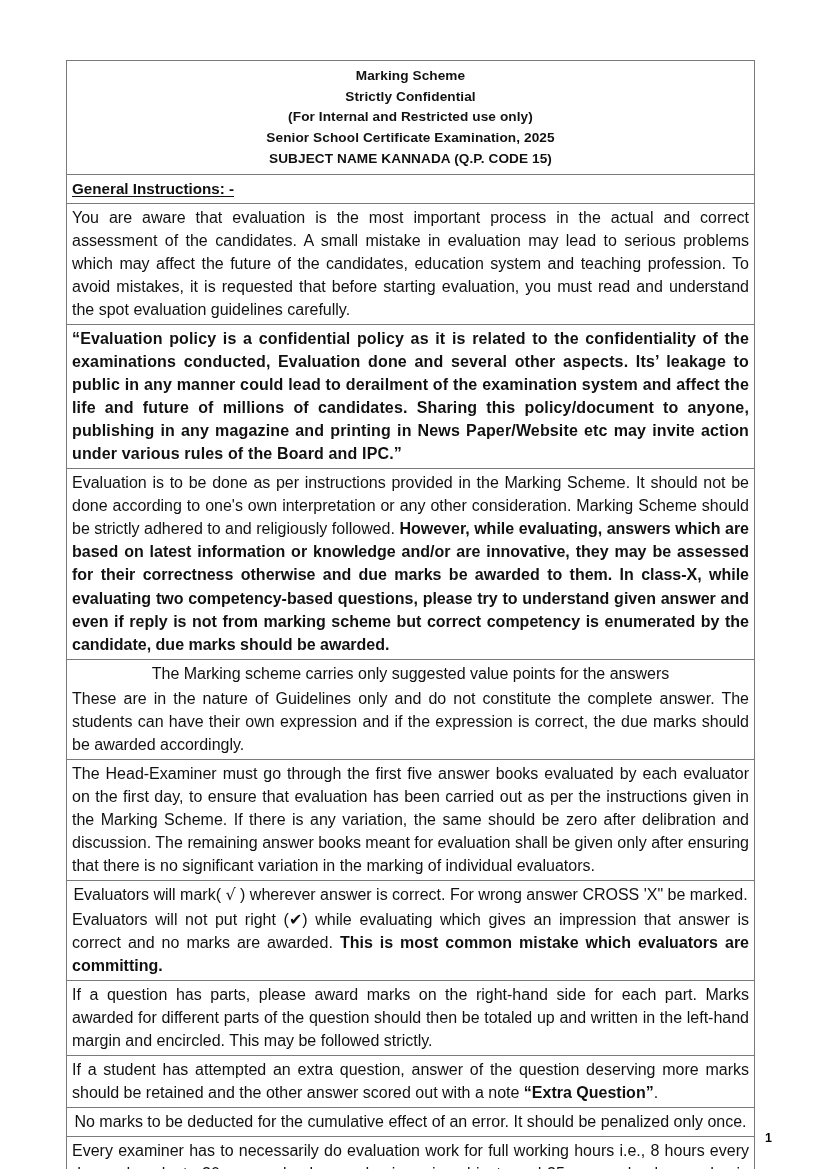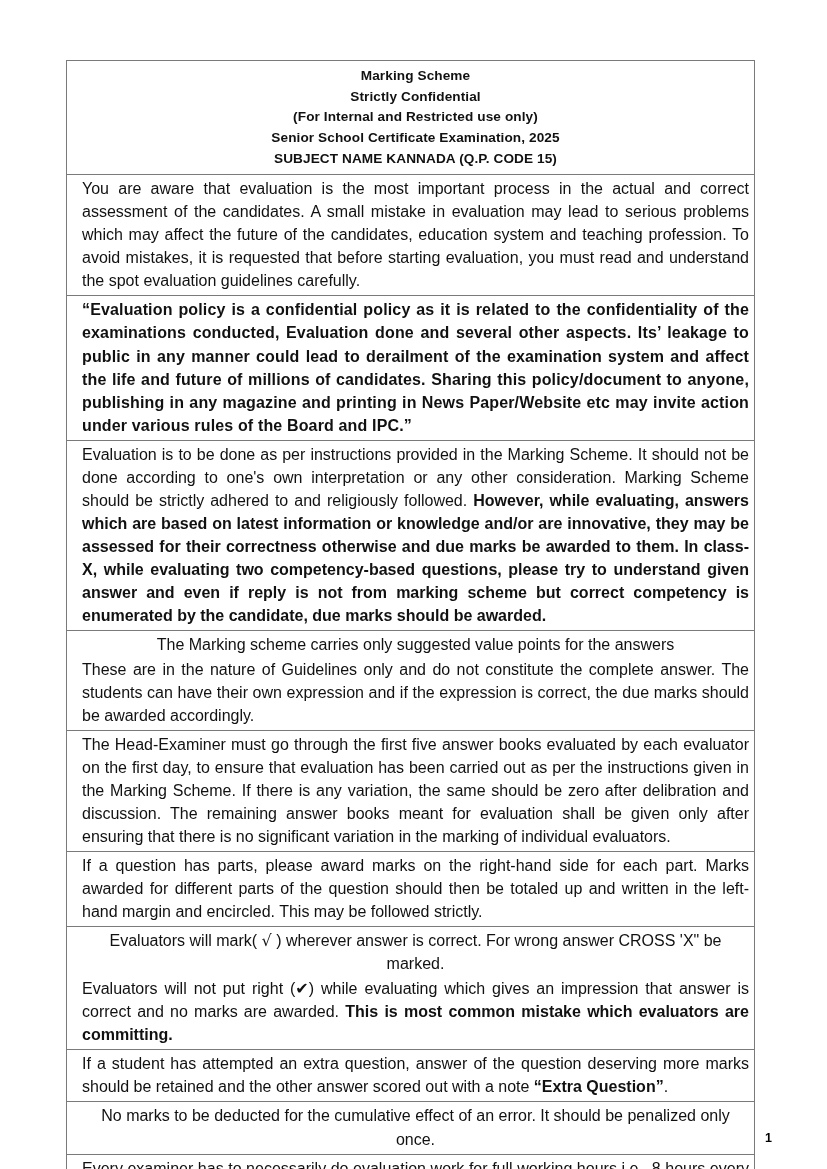--- a/index.html
+++ b/index.html
@@ -28,21 +28,21 @@
     position: absolute;
     left: 66px;
     top: 60px;
     width: 689px;
     border-collapse: collapse;
     border: 1.4px solid #6b6b6b;
     table-layout: fixed;
   }
   .doc-table td {
     border: 1.2px solid #7a7a7a;
-    padding: 2px 5px 3px 15px;
+    padding: 2px 5px 3px 5px;
     vertical-align: top;
     font-size: 13.2px;
     line-height: 1.42;
     color: #111;
   }
 
   
   .hdr-cell {
     text-align: center;
     padding-top: 5px !important;
@@ -111,20 +111,25 @@
       <tr>
         <td class="hdr-cell">
           <div class="hdr-line">Marking Scheme</div>
           <div class="hdr-line">Strictly Confidential</div>
           <div class="hdr-line">(For Internal and Restricted use only)</div>
           <div class="hdr-line">Senior School Certificate Examination, 2025</div>
           <div class="hdr-line">SUBJECT NAME KANNADA  (Q.P. CODE 15)</div>
         </td>
       </tr>
 
+      <tr>
+        <td class="gi-cell">
+          <span class="gi-title">General Instructions: -</span>
+        </td>
+      </tr>
 
       <tr>
         <td>
           <p class="para">You are aware that evaluation is the most important process in the actual and correct assessment of the candidates. A small mistake in evaluation may lead to serious problems which may affect the future of the candidates, education system and teaching profession. To avoid mistakes, it is requested that before starting evaluation, you must read and understand the spot evaluation guidelines carefully.</p>
         </td>
       </tr>
 
       <tr>
         <td>
           <p class="para bold-block">“Evaluation policy is a confidential policy as it is related to the confidentiality of the examinations conducted, Evaluation done and several other aspects. Its’ leakage to public in any manner could lead to derailment of the examination system and affect the life and future of millions of candidates. Sharing this policy/document to anyone, publishing in any magazine and printing in News Paper/Website etc may invite action under various rules of the Board and IPC.”</p>
@@ -145,28 +150,28 @@
       </tr>
 
       <tr>
         <td>
           <p class="para">The Head-Examiner must go through the first five answer books evaluated by each evaluator on the first day, to ensure that evaluation has been carried out as per the instructions given in the Marking Scheme. If there is any variation, the same should be zero after delibration and discussion. The remaining answer books meant for evaluation shall be given only after ensuring that there is no significant variation in the marking of individual evaluators.</p>
         </td>
       </tr>
 
       <tr>
         <td>
-          <p class="para">If a question has parts, please award marks on the right-hand side for each part. Marks awarded for different parts of the question should then be totaled up and written in the left-hand margin and encircled. This may be followed strictly.</p>
+          <p class="para nojust"><span>Evaluators will mark( </span><span class="tick-thin">√</span><span> ) wherever answer is correct. For wrong answer CROSS 'X" be marked.</span></p>
+          <p class="para"><span>Evaluators will not put right (</span><span class="tick-bold">✔</span><span>) while evaluating which gives an impression that answer is correct and no marks are awarded. </span><span class="b">This is most common mistake which evaluators are committing.</span></p>
         </td>
       </tr>
 
       <tr>
         <td>
-          <p class="para nojust"><span>Evaluators will mark( </span><span class="tick-thin">√</span><span> ) wherever answer is correct. For wrong answer CROSS 'X" be marked.</span></p>
-          <p class="para"><span>Evaluators will not put right (</span><span class="tick-bold">✔</span><span>) while evaluating which gives an impression that answer is correct and no marks are awarded. </span><span class="b">This is most common mistake which evaluators are committing.</span></p>
+          <p class="para">If a question has parts, please award marks on the right-hand side for each part. Marks awarded for different parts of the question should then be totaled up and written in the left-hand margin and encircled. This may be followed strictly.</p>
         </td>
       </tr>
 
 
       <tr>
         <td>
           <p class="para"><span>If a student has attempted an extra question, answer of the question deserving more marks should be retained and the other answer scored out with a note </span><span class="b">“Extra Question”</span><span>.</span></p>
         </td>
       </tr>
 

